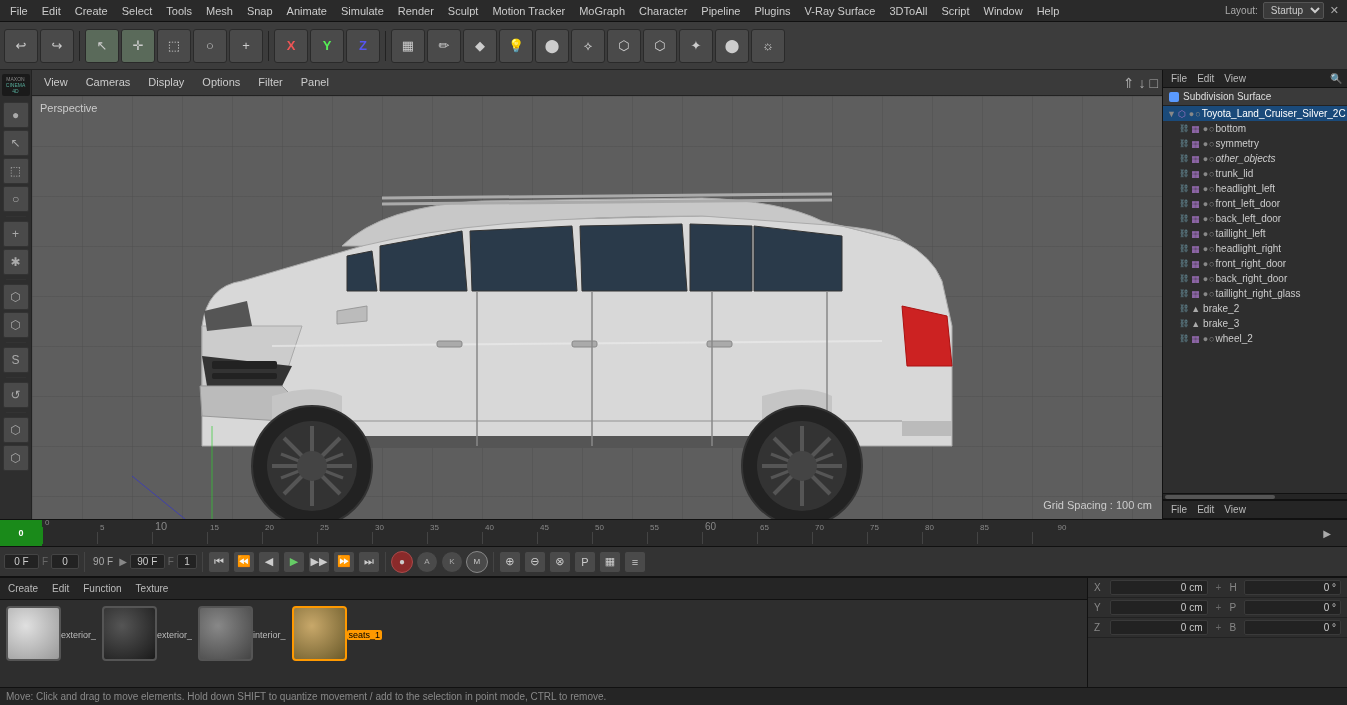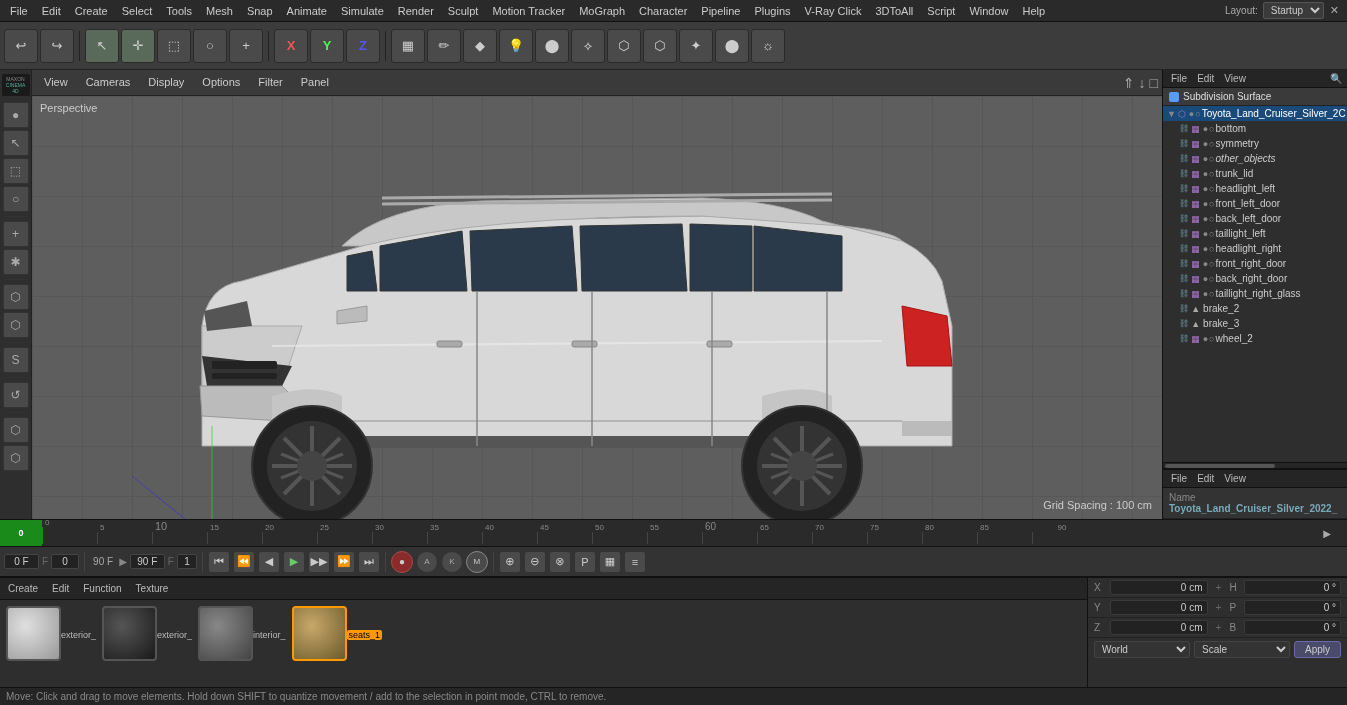--- a/index.html
+++ b/index.html
@@ -126,21 +126,21 @@
   <span class="menu-item">Snap</span>
   <span class="menu-item">Animate</span>
   <span class="menu-item">Simulate</span>
   <span class="menu-item">Render</span>
   <span class="menu-item">Sculpt</span>
   <span class="menu-item">Motion Tracker</span>
   <span class="menu-item">MoGraph</span>
   <span class="menu-item">Character</span>
   <span class="menu-item">Pipeline</span>
   <span class="menu-item">Plugins</span>
-  <span class="menu-item">V-Ray Click</span>
+  <span class="menu-item">V-Ray Surface</span>
   <span class="menu-item">3DToAll</span>
   <span class="menu-item">Script</span>
   <span class="menu-item">Window</span>
   <span class="menu-item">Help</span>
   <span style="flex:1"></span>
   <span style="color:#aaa; font-size:10px; margin-right:3px;">Layout:</span>
   <select class="layout-select">
     <option>Startup</option>
   </select>
   <span style="color:#aaa; cursor:pointer; padding:0 4px;">✕</span>
@@ -452,24 +452,20 @@
     </div>
 
     <div style="height:6px; background:#252525; border-top:1px solid #111;">
       <div style="width:60%; height:4px; background:#555; margin:1px 2px; border-radius:2px;"></div>
     </div>
 
     <div class="rp-top-bar" style="border-top:2px solid #111;">
       <span class="rp-top-btn">File</span>
       <span class="rp-top-btn">Edit</span>
       <span class="rp-top-btn">View</span>
-    </div>
-    <div class="attr-name-row">
-      <div style="font-size:10px; color:#888;">Name</div>
-      <div style="font-size:10px; color:#7ab; font-weight:bold; overflow:hidden; text-overflow:ellipsis; white-space:nowrap;">Toyota_Land_Cruiser_Silver_2022_</div>
     </div>
 
   </div>
 </div>
 
 <div class="bottom-area">
 
   <div class="timeline">
     <div style="width:42px; background:#1a8a1a; height:100%; display:flex; align-items:center; justify-content:center; flex-shrink:0;">
       <span style="color:#fff; font-size:9px; font-weight:bold;">0</span>
@@ -622,30 +618,19 @@
         <span class="coord-hlabel">P</span>
         <input class="coord-field" value="0 °" style="">
       </div>
       <div class="coord-row">
         <span class="coord-label">Z</span>
         <input class="coord-field" value="0 cm" style="">
         <span class="coord-sep">+</span>
         <span class="coord-hlabel">B</span>
         <input class="coord-field" value="0 °" style="">
       </div>
-      <div class="coord-bottom">
-        <select class="coord-select">
-          <option>World</option>
-          <option>Object</option>
-        </select>
-        <select class="coord-select">
-          <option>Scale</option>
-          <option>Absolute</option>
-        </select>
-        <button class="apply-btn">Apply</button>
-      </div>
     </div>
   </div>
 </div>
 
 <div class="status-bar">
   <span>Move: Click and drag to move elements. Hold down SHIFT to quantize movement / add to the selection in point mode, CTRL to remove.</span>
 </div>
 
 </body></html>

